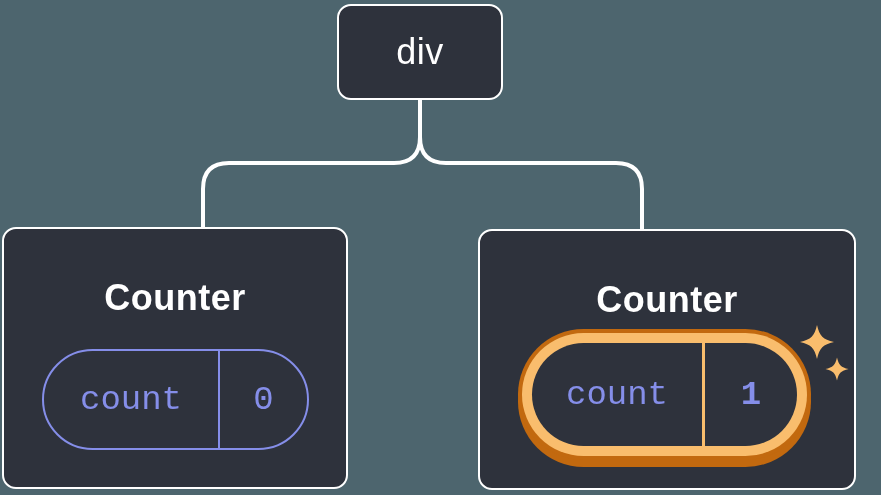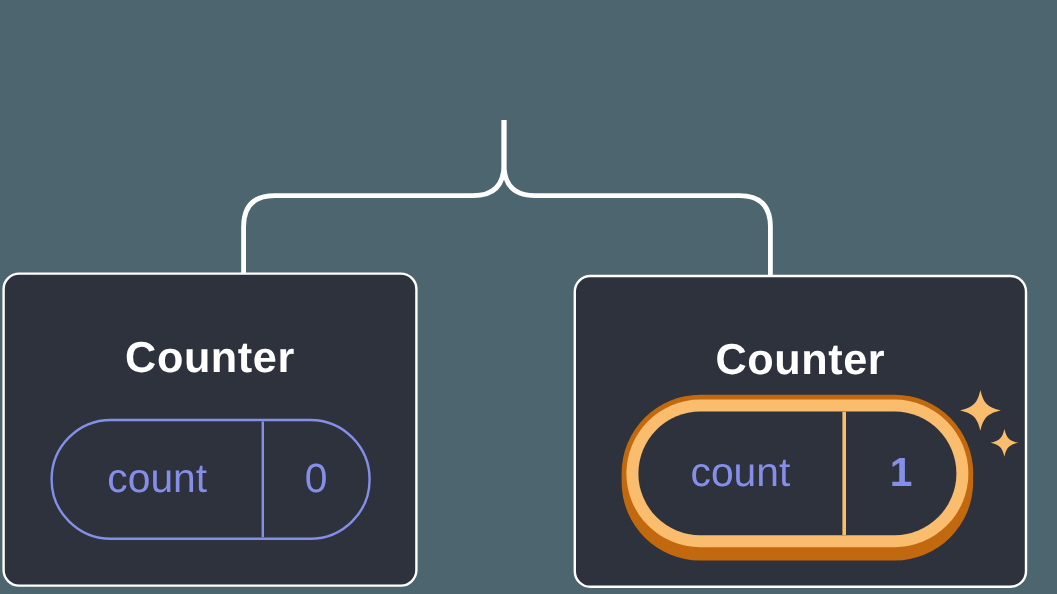--- a/index.html
+++ b/index.html
@@ -57,20 +57,21 @@
     letter-spacing: 0.5px;
   }
   .pill {
     position: absolute;
     display: flex;
     align-items: stretch;
     border-radius: 9999px;
     overflow: hidden;
     color: var(--purple);
     font-size: 34px;
+    font-family: Liberation Mono, monospace;
   }
   .pill-plain {
     left: 38px; top: 120px;
     width: 267px; height: 101px;
     border: 2px solid var(--purple);
   }
   .pill-plain .pill-key-cell { border-right: 2px solid var(--purple); }
   .glow-wrap {
     position: absolute;
     left: 42px; top: 102px;
@@ -100,20 +101,23 @@
     position: absolute;
     left: 305px; top: 80px;
     width: 72px; height: 76px;
   }
 </style>
 </head>
 <body>
 
 <div class="stage">
 
+  <div class="node root-node">
+    <span class="root-label">div</span>
+  </div>
 
   <svg class="connectors" width="881" height="240" viewBox="0 0 881 240" fill="none">
     <path d="M420,100 V137 Q420,163 394,163 H229 Q203,163 203,189 V229" stroke="#ffffff" stroke-width="4" fill="none"></path>
     <path d="M420,100 V137 Q420,163 446,163 H616 Q642,163 642,189 V231" stroke="#ffffff" stroke-width="4" fill="none"></path>
   </svg>
 
   <div class="node card-left">
     <div class="card-title">Counter</div>
     <div class="pill pill-plain">
       <div class="pill-key-cell">

